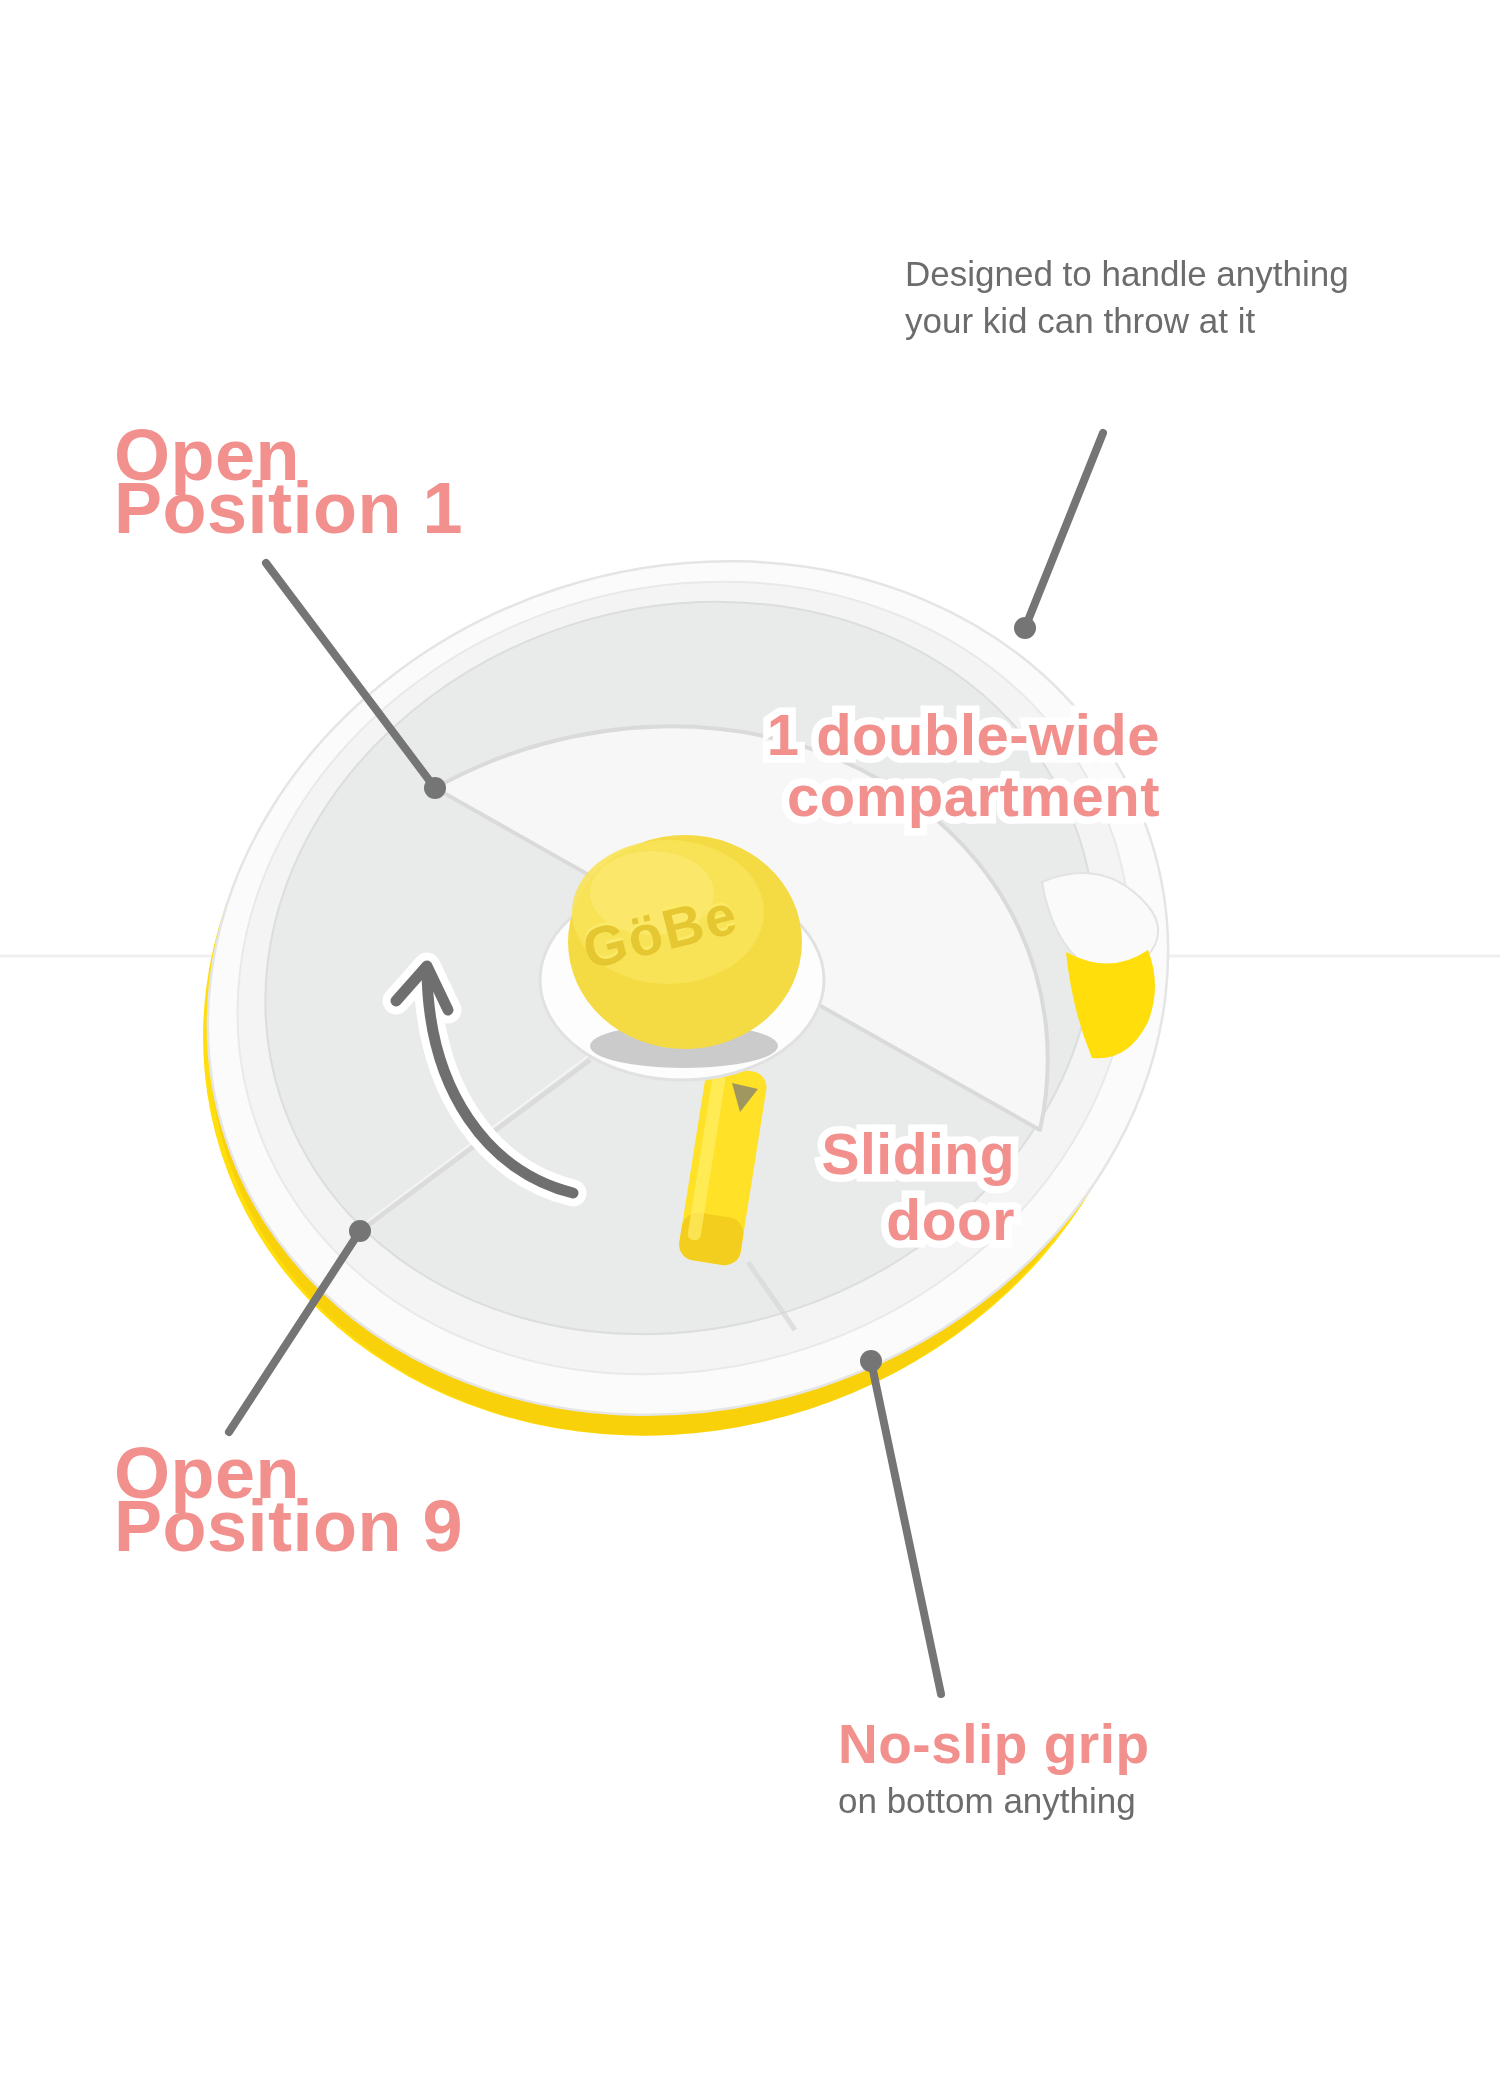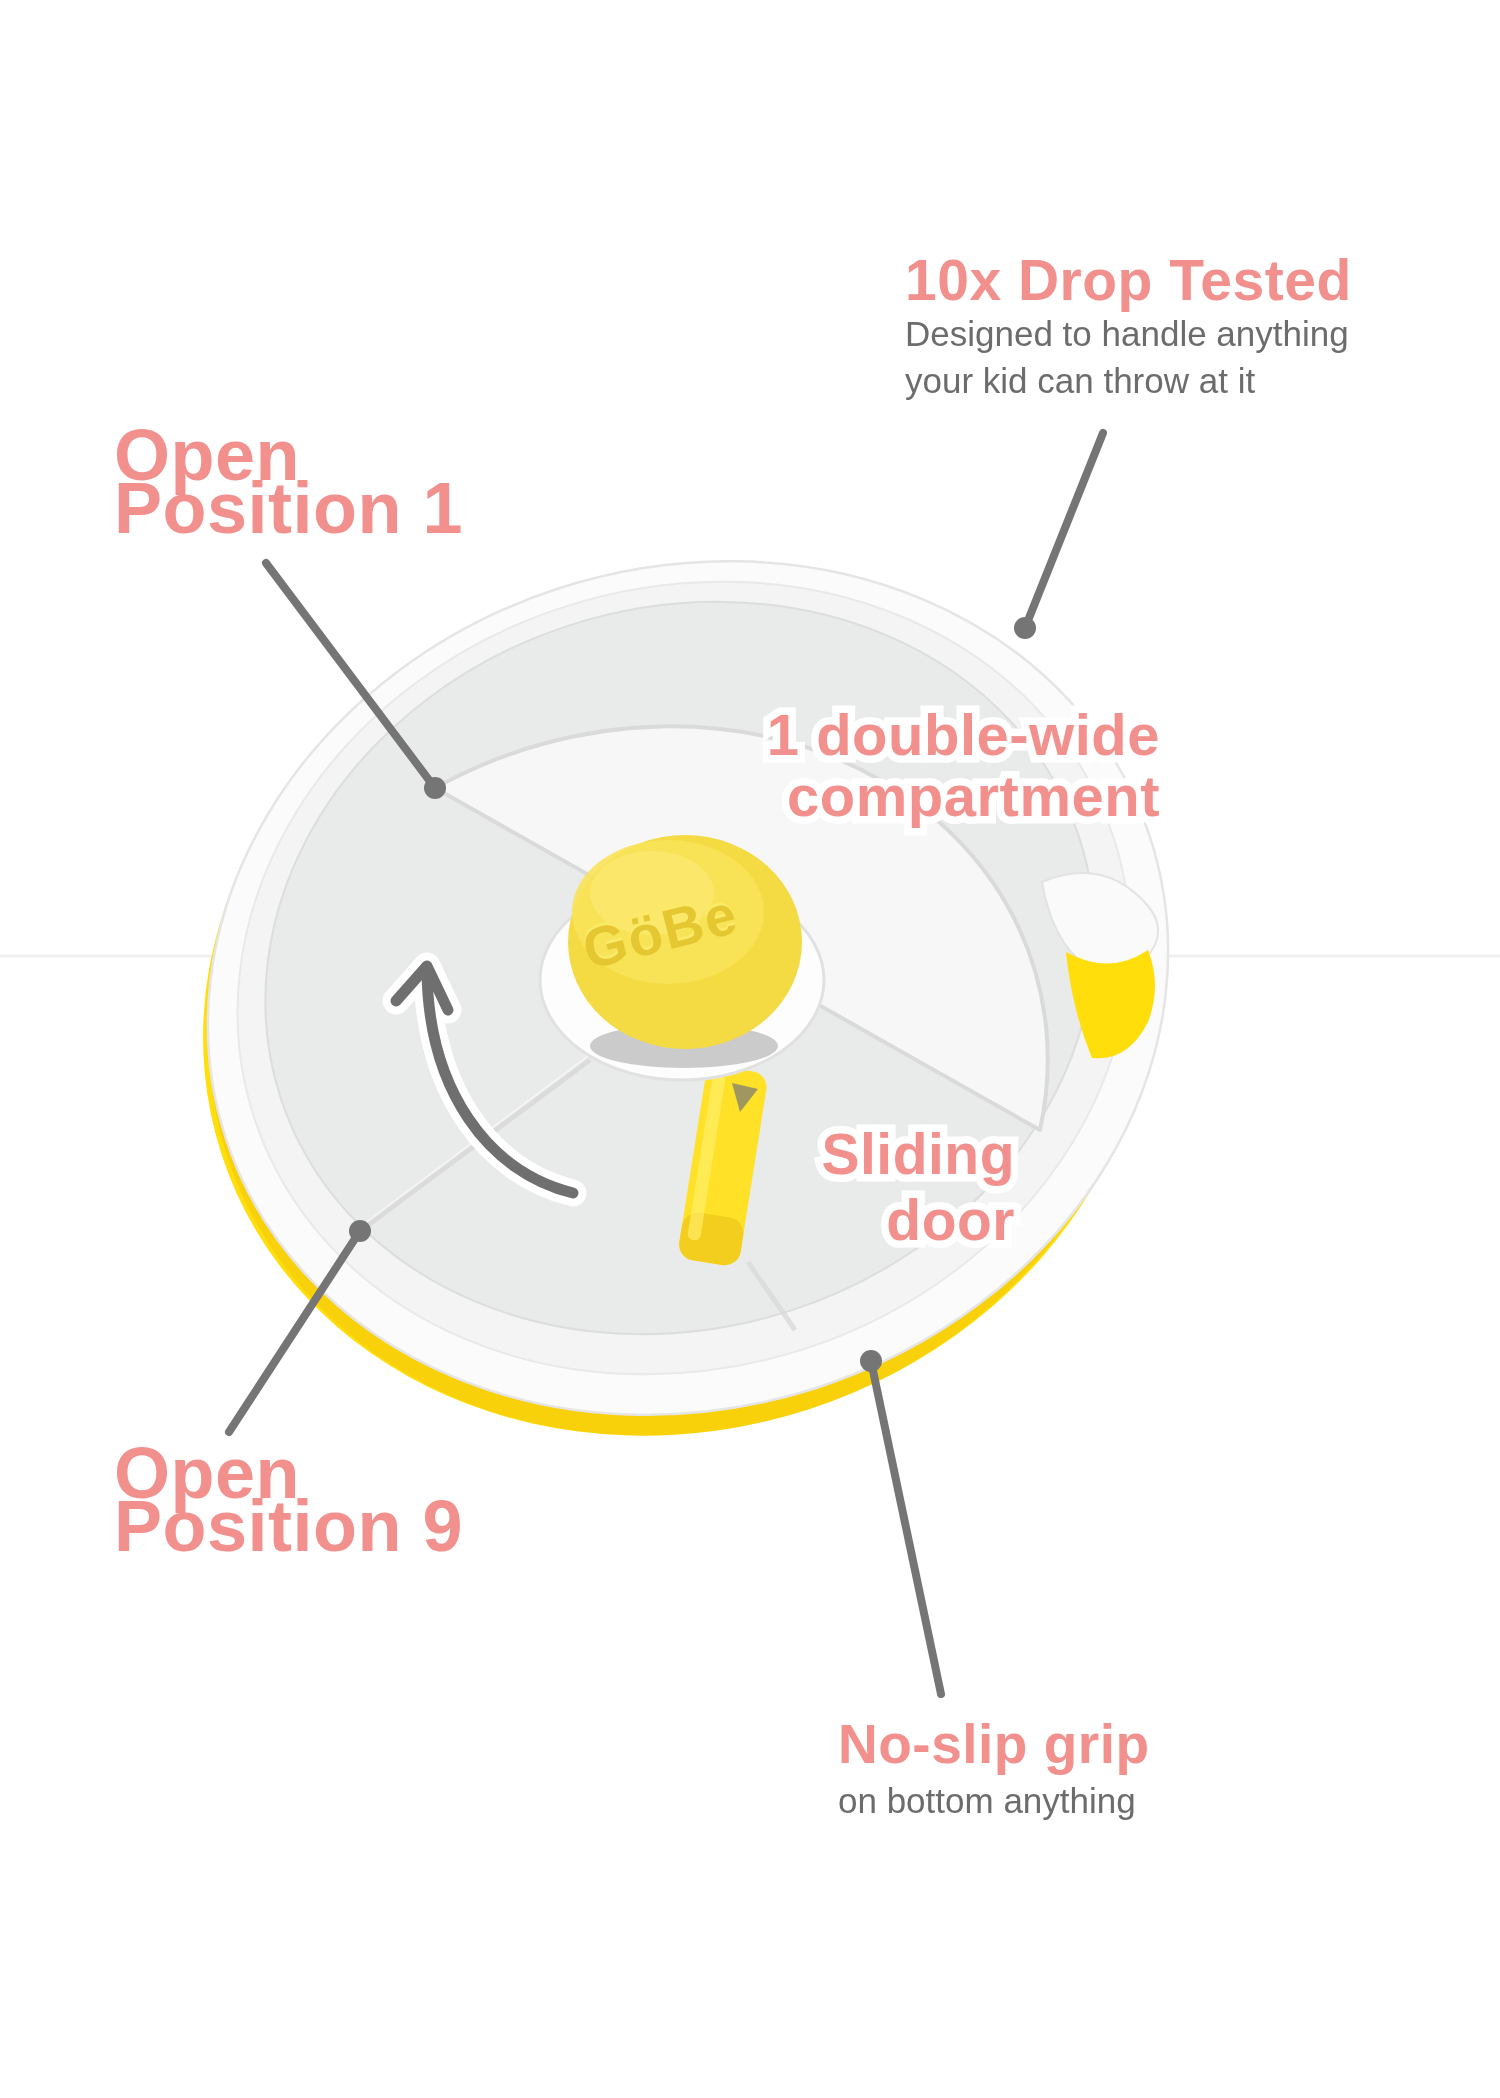--- a/index.html
+++ b/index.html
@@ -91,21 +91,20 @@
       <line x1="266" y1="563" x2="435" y2="788"></line>
       <circle cx="435" cy="788" r="11" stroke="none"></circle>
       <line x1="229" y1="1432" x2="360" y2="1231"></line>
       <circle cx="360" cy="1231" r="11" stroke="none"></circle>
       <line x1="941" y1="1694" x2="871" y2="1361"></line>
       <circle cx="871" cy="1361" r="11" stroke="none"></circle>
     </g>
   </svg>
 
   <div class="label" id="label-drop">
-    <div class="title coral">10x Drop Tested</div>
     <div class="sub gray-sub">
       <span class="lbl-line">Designed to handle anything</span>
       <span class="lbl-line">your kid can throw at it</span>
     </div>
   </div>
 
   <div class="label h-big coral" id="label-op2">
     <span class="lbl-line">Open</span>
     <span class="lbl-line">Position 1</span>
   </div>

